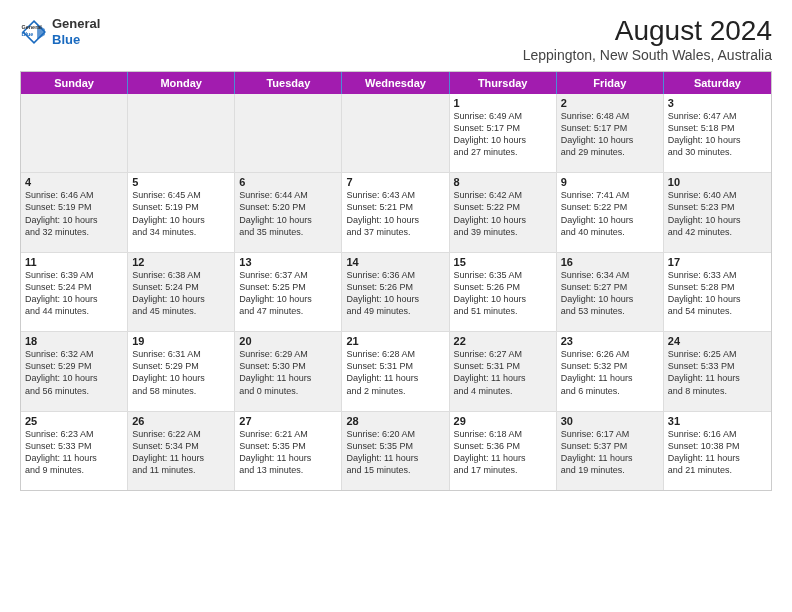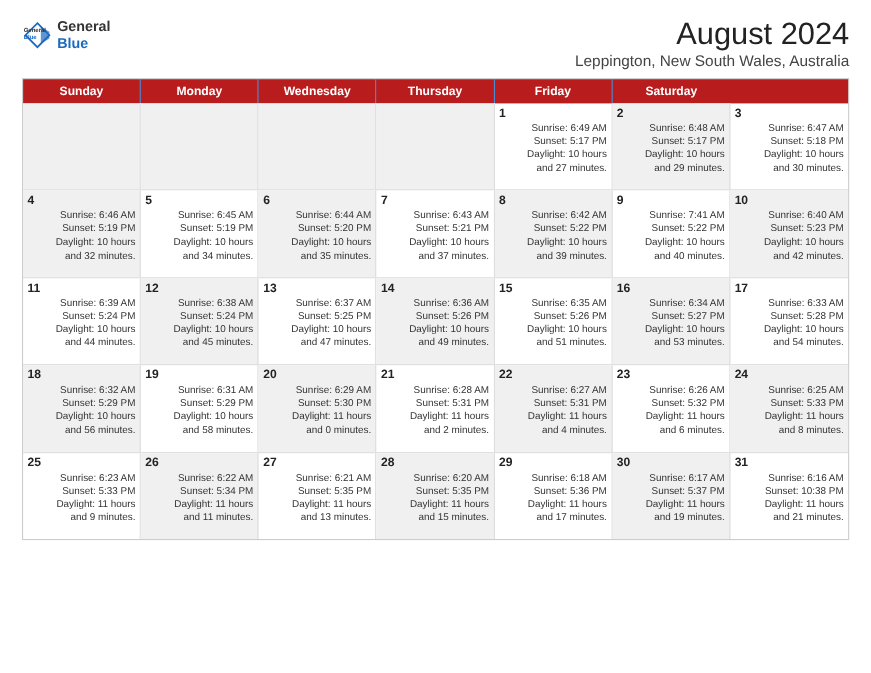--- a/index.html
+++ b/index.html
@@ -53,21 +53,21 @@
     }
     .calendar {
       flex: 1;
       display: flex;
       flex-direction: column;
       border: 1px solid #ccc;
     }
     .calendar-header {
       display: grid;
       grid-template-columns: repeat(7, 1fr);
-      background: #b91c1c;
+      background: #a21caf;
     }
     .cal-header-cell {
       color: #fff;
       font-size: 11px;
       font-weight: bold;
       text-align: center;
       padding: 5px 2px;
       border-right: 1px solid #4a8dd5;
     }
     .cal-header-cell:last-child { border-right: none; }
@@ -97,21 +97,20 @@
     .day-num {
       font-size: 11px;
       font-weight: bold;
       color: #222;
       margin-bottom: 1px;
     }
     .cell-info {
       font-size: 9px;
       line-height: 1.35;
       color: #333;
-      text-align: right;
     }
   </style>
 </head>
 <body>
 
 <div class="page">
   <div class="header">
     <div class="logo">
       <svg class="logo-icon" viewBox="0 0 36 36">
         <rect x="0" y="0" width="36" height="36" fill="white"></rect>
@@ -128,20 +127,21 @@
     <div class="title-block">
       <div class="month-title">August 2024</div>
       <div class="location">Leppington, New South Wales, Australia</div>
     </div>
   </div>
 
   <div class="calendar">
     <div class="calendar-header">
       <div class="cal-header-cell">Sunday</div>
       <div class="cal-header-cell">Monday</div>
+      <div class="cal-header-cell">Tuesday</div>
       <div class="cal-header-cell">Wednesday</div>
       <div class="cal-header-cell">Thursday</div>
       <div class="cal-header-cell">Friday</div>
       <div class="cal-header-cell">Saturday</div>
     </div>
     <div class="calendar-body" id="cal-body">
     <div class="cal-row">
           <div class="cal-cell shaded empty"></div>
           <div class="cal-cell shaded empty"></div>
           <div class="cal-cell shaded empty"></div>

